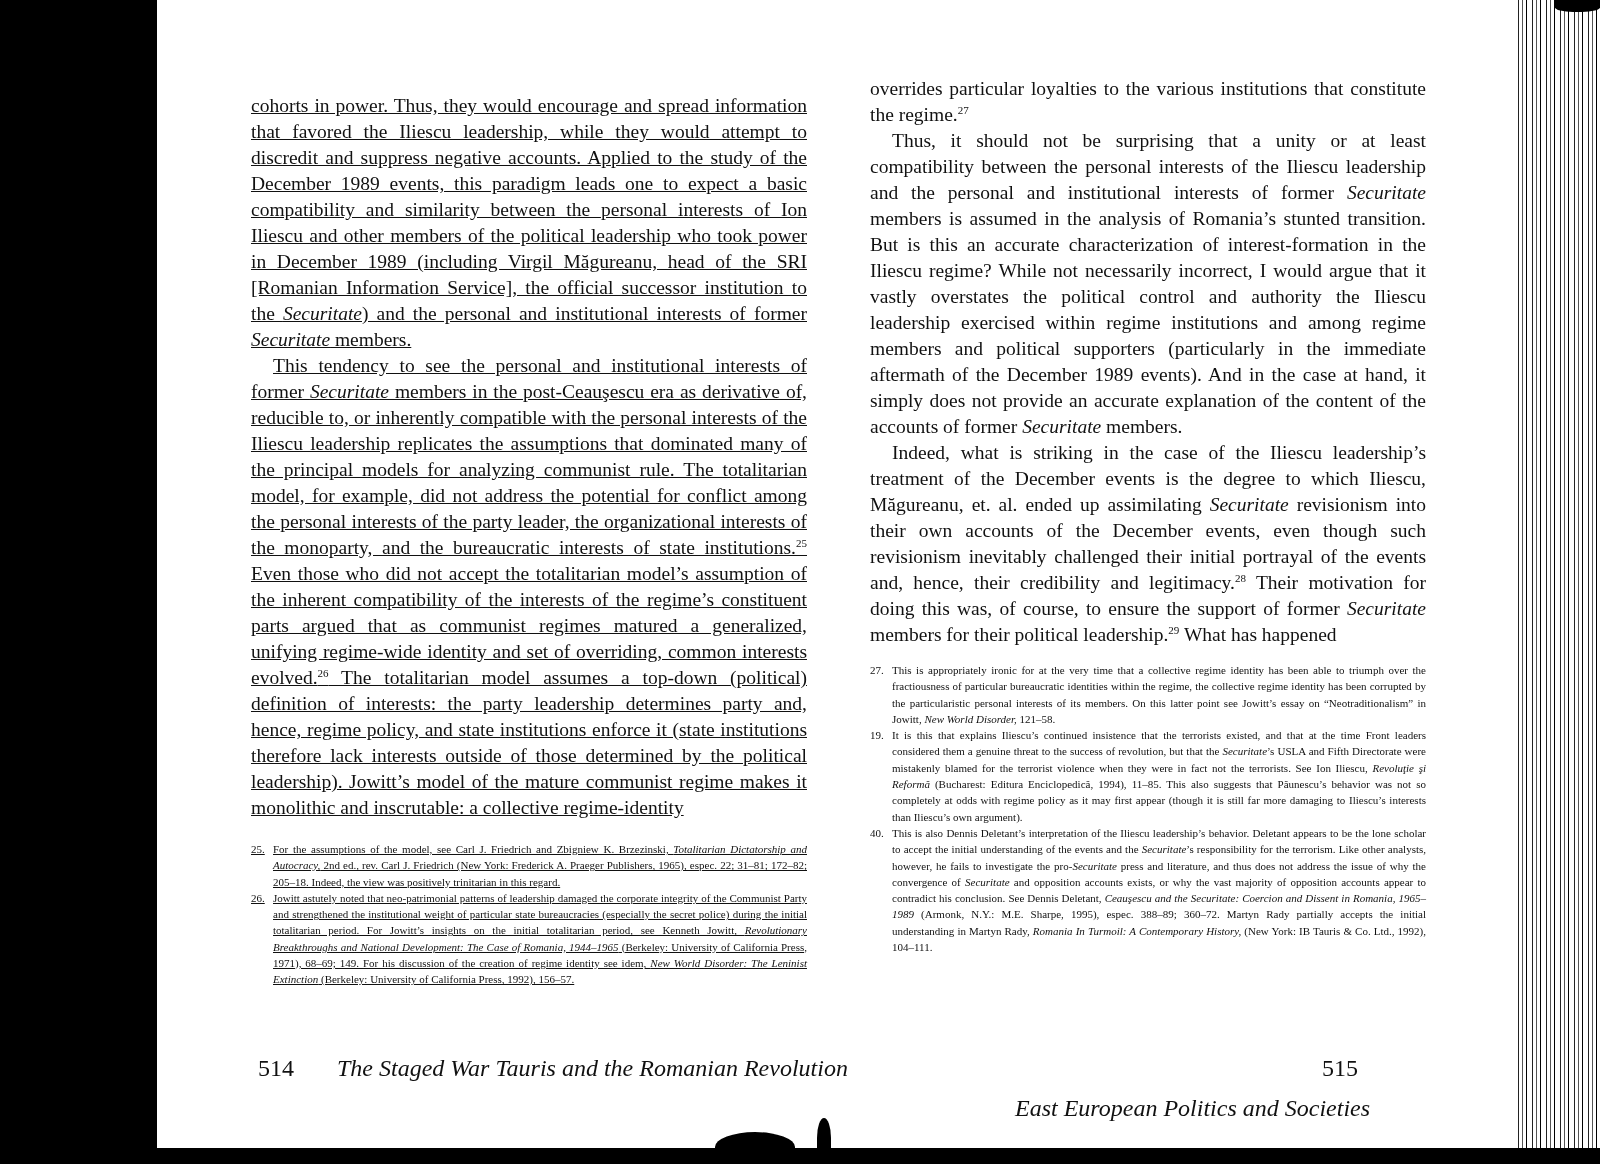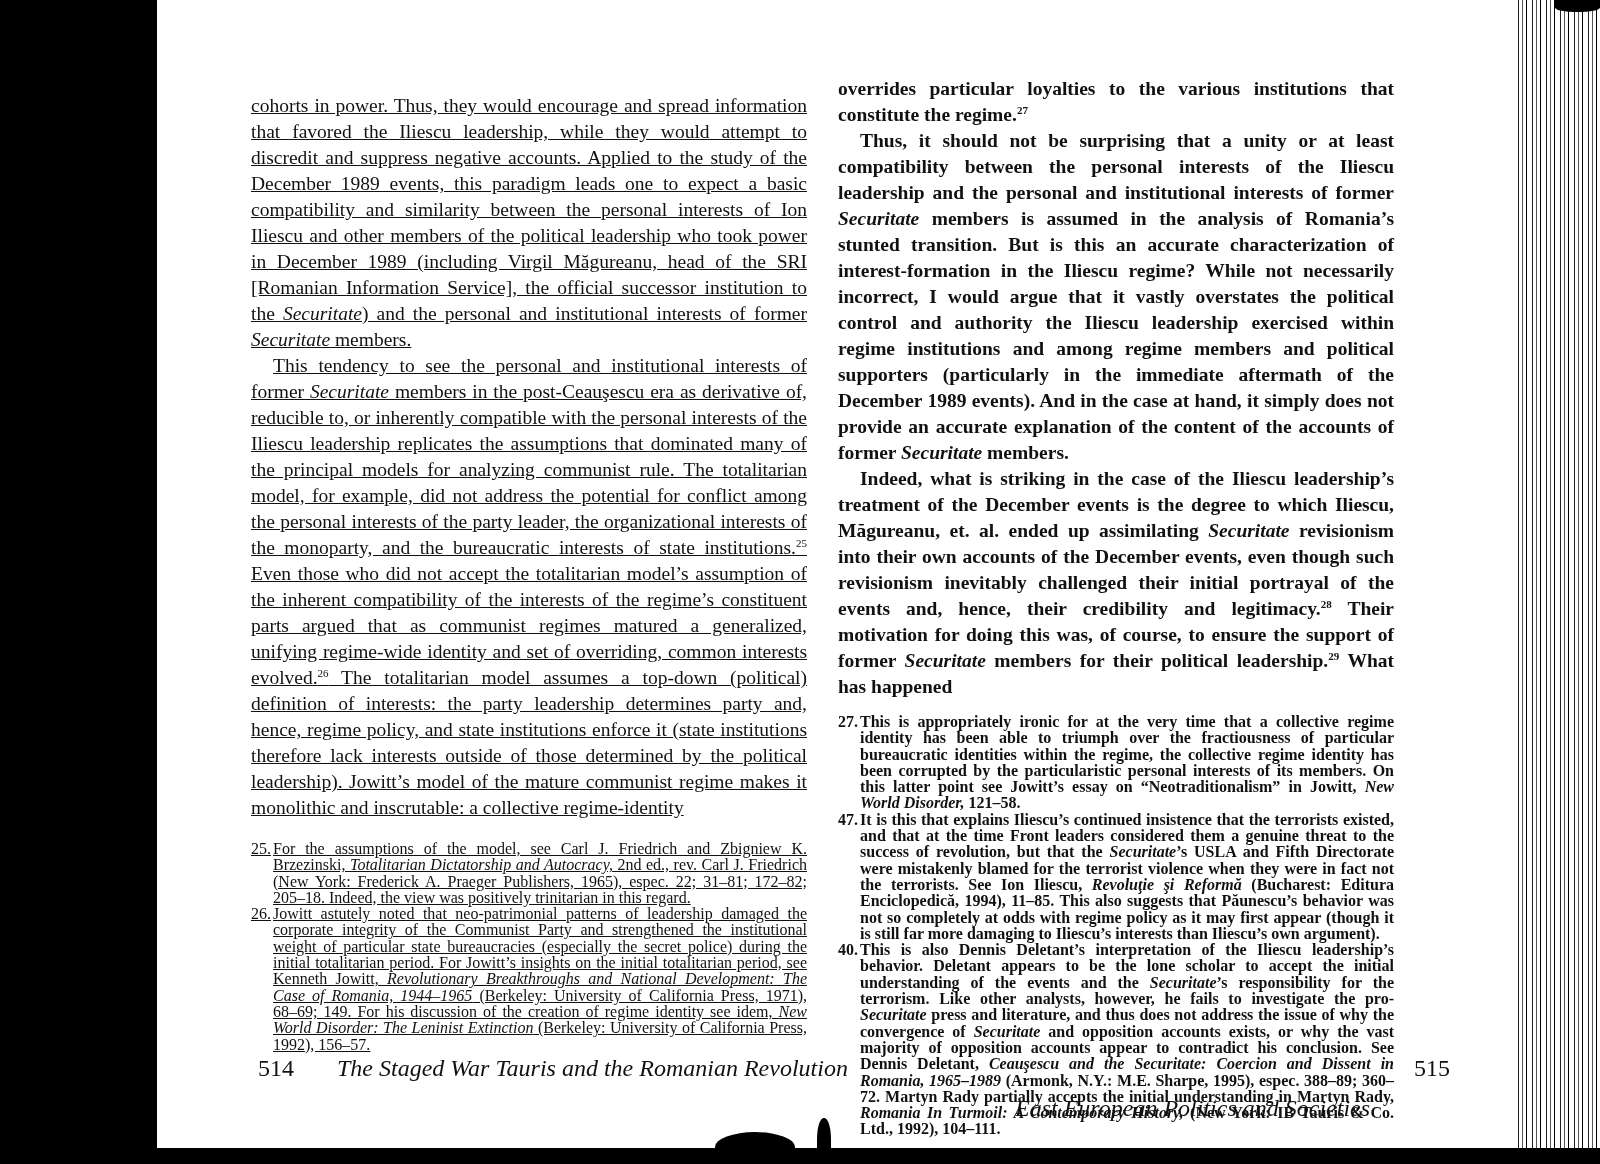--- a/index.html
+++ b/index.html
@@ -13,37 +13,37 @@
   .hump1 { position:absolute; left:715px; top:1132px; width:80px; height:30px; background:#000; border-radius:50% 50% 0 0; }
   .hump2 { position:absolute; left:817px; top:1118px; width:14px; height:40px; background:#000; border-radius:60% 60% 0 0; }
   .spine { position:absolute; left:1515px; top:0; width:85px; height:1150px;
     background:
       repeating-linear-gradient(90deg,#fff 0 3px,#222 3px 4px,#fff 4px 7px,#555 7px 8px,#fff 8px 11px,#000 11px 12px,#fff 12px 14px);
   }
   .spine-top { position:absolute; left:1555px; top:0; width:45px; height:12px; background:#000; border-radius:0 0 40% 40%; }
 
   .column { position:absolute; }
   .col-left { left:251px; top:93px; width:556px;text-decoration:underline; }
-  .col-right { left:838px; top:76px; width:556px;font-weight:bold; }
+  .col-right { left:870px; top:76px; width:556px; }
 
   .body-text p { margin:0; font-size:19.5px; line-height:26px; text-align:justify; }
   .body-text p.indent { text-indent:22px; }
   sup { font-size:11px; line-height:0; vertical-align:super; }
   i { font-style:italic; }
 
   .notes { margin-top:20px; }
-  .note { display:flex; font-size:16px; line-height:16.3px; text-align:justify; }
+  .note { display:flex; font-size:11px; line-height:16.3px; text-align:justify; }
   .note .num { width:22px; flex:none; }
   .note .txt { flex:1; }
 
   .footer { position:absolute; top:1055px; font-size:24px; }
   .pg-left { left:258px; }
   .title-left { left:337px; font-style:italic; }
   .title-right { left:1015px; font-style:italic;margin-top:40px; }
-  .pg-right { left:1414px; }
+  .pg-right { left:1322px; }
 </style>
 </head>
 <body>
 
 <div class="left-black"></div>
 <div class="spine"></div>
 <div class="spine-top"></div>
 <div class="bottom-black"></div>
 <div class="hump1"></div>
 <div class="hump2"></div>
@@ -70,21 +70,21 @@
     <p>overrides particular loyalties to the various institutions that constitute the regime.<sup>27</sup></p>
     <p class="indent">Thus, it should not be surprising that a unity or at least compatibility between the personal interests of the Iliescu leadership and the personal and institutional interests of former <i>Securitate</i> members is assumed in the analysis of Romania’s stunted transition. But is this an accurate characterization of interest-formation in the Iliescu regime? While not necessarily incorrect, I would argue that it vastly overstates the political control and authority the Iliescu leadership exercised within regime institutions and among regime members and political supporters (particularly in the immediate aftermath of the December 1989 events). And in the case at hand, it simply does not provide an accurate explanation of the content of the accounts of former <i>Securitate</i> members.</p>
     <p class="indent">Indeed, what is striking in the case of the Iliescu leadership’s treatment of the December events is the degree to which Iliescu, Măgureanu, et. al. ended up assimilating <i>Securitate</i> revisionism into their own accounts of the December events, even though such revisionism inevitably challenged their initial portrayal of the events and, hence, their credibility and legitimacy.<sup>28</sup> Their motivation for doing this was, of course, to ensure the support of former <i>Securitate</i> members for their political leadership.<sup>29</sup> What has happened</p>
   </div>
   <div class="notes" style="margin-top:14px;">
     <div class="note">
       <span class="num">27.</span>
       <span class="txt">This is appropriately ironic for at the very time that a collective regime identity has been able to triumph over the fractiousness of particular bureaucratic identities within the regime, the collective regime identity has been corrupted by the particularistic personal interests of its members. On this latter point see Jowitt’s essay on “Neotraditionalism” in Jowitt, <i>New World Disorder,</i> 121–58.</span>
     </div>
     <div class="note">
-      <span class="num">47.</span>
+      <span class="num">19.</span>
       <span class="txt">It is this that explains Iliescu’s continued insistence that the terrorists existed, and that at the time Front leaders considered them a genuine threat to the success of revolution, but that the <i>Securitate</i>’s USLA and Fifth Directorate were mistakenly blamed for the terrorist violence when they were in fact not the terrorists. See Ion Iliescu, <i>Revoluţie şi Reformă</i> (Bucharest: Editura Enciclopedică, 1994), 11–85. This also suggests that Păunescu’s behavior was not so completely at odds with regime policy as it may first appear (though it is still far more damaging to Iliescu’s interests than Iliescu’s own argument).</span>
     </div>
     <div class="note">
       <span class="num">40.</span>
       <span class="txt">This is also Dennis Deletant’s interpretation of the Iliescu leadership’s behavior. Deletant appears to be the lone scholar to accept the initial understanding of the events and the <i>Securitate</i>’s responsibility for the terrorism. Like other analysts, however, he fails to investigate the pro-<i>Securitate</i> press and literature, and thus does not address the issue of why the convergence of <i>Securitate</i> and opposition accounts exists, or why the vast majority of opposition accounts appear to contradict his conclusion. See Dennis Deletant, <i>Ceauşescu and the Securitate: Coercion and Dissent in Romania, 1965–1989</i> (Armonk, N.Y.: M.E. Sharpe, 1995), espec. 388–89; 360–72. Martyn Rady partially accepts the initial understanding in Martyn Rady, <i>Romania In Turmoil: A Contemporary History,</i> (New York: IB Tauris &amp; Co. Ltd., 1992), 104–111.</span>
     </div>
   </div>
 </div>
 
 <div class="footer pg-left">514</div>

